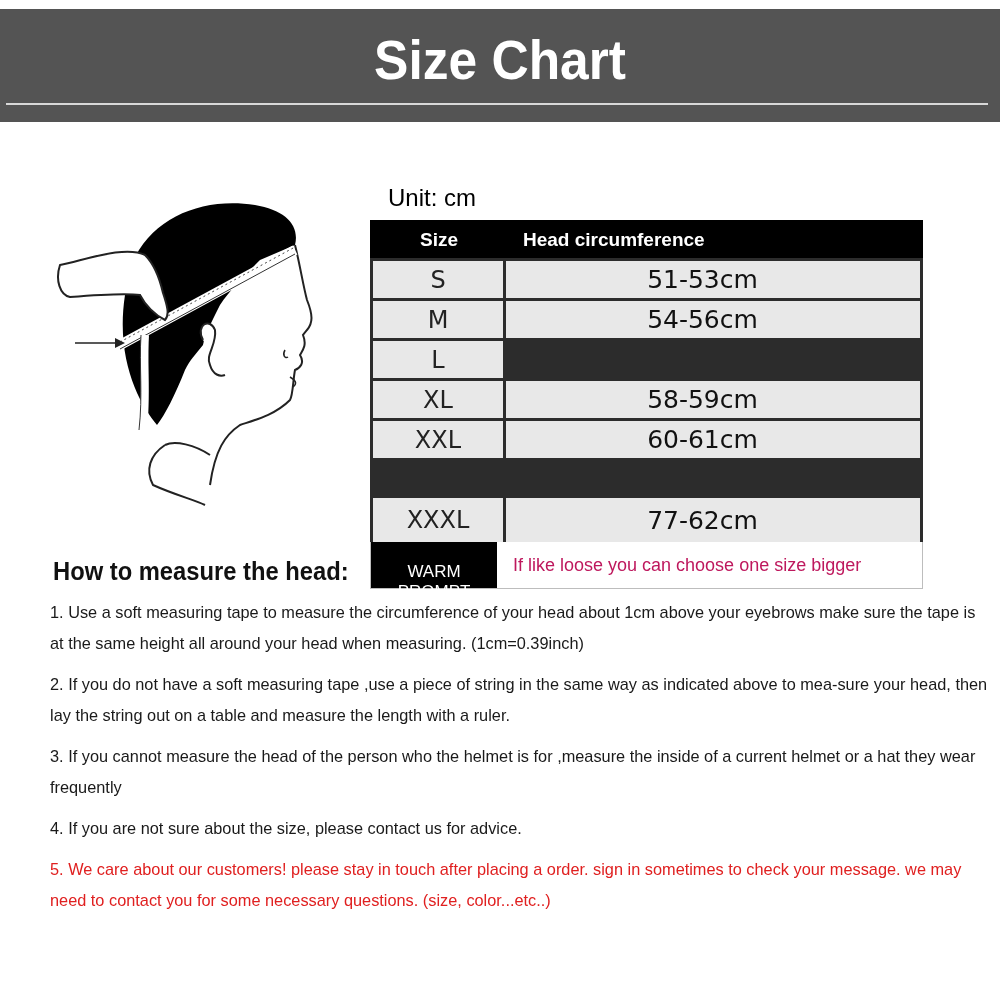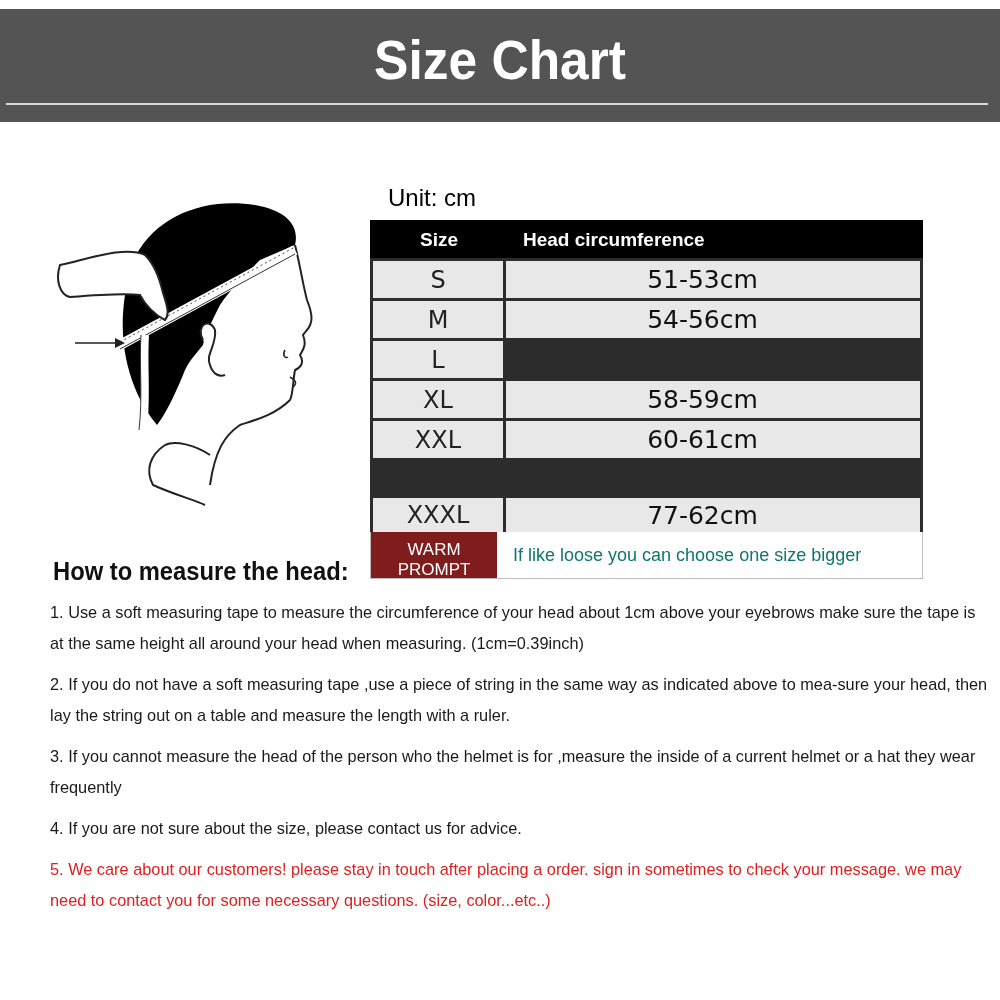--- a/index.html
+++ b/index.html
@@ -49,26 +49,26 @@
       flex: 1; background: #e8e8e8;
       display: flex; align-items: center; justify-content: center;
       font-family: "DejaVu Sans", sans-serif; font-size: 25px; color: #111;
       padding-right: 30px;
       padding-left: 9px;
     }
     .warm {
       display: flex; height: 46px; border: 1px solid #bdbdbd; border-top: none;
     }
     .warm-label {
-      width: 126px; background: #7f1d1d; color: #fff; font-size: 17px;
-      text-align: center; line-height: 20px; padding-top: 8px;
+      width: 126px; background: #000000; color: #fff; font-size: 17px;
+      text-align: center; line-height: 20px; padding-top: 20px;
     }
     .warm-text {
       flex: 1; background: #fff; display: flex; align-items: center;
-      padding-left: 16px; font-size: 18px; color: #0f766e;
+      padding-left: 16px; font-size: 18px; color: #be185d;
     }
     .howto-title {
       position: absolute; left: 53px; top: 557px; font-size: 25px; font-weight: bold; color: #111;
       transform: scaleX(0.95); transform-origin: left;
     }
     .steps { position: absolute; left: 50px; top: 597px; width: 930px; }
     .step {
       font-size: 17px; color: #1a1a1a; line-height: 31px; margin-bottom: 10px;
       transform: scaleX(0.96); transform-origin: left;
       width: 980px;
@@ -133,21 +133,21 @@
       <div class="cell-size">L</div>
     </div>
     <div class="row">
       <div class="cell-size">XL</div>
       <div class="cell-val">58-59cm</div>
     </div>
     <div class="row">
       <div class="cell-size">XXL</div>
       <div class="cell-val">60-61cm</div>
     </div>
-    <div class="row" style="margin-bottom:0;height:34px;margin-top:40px;">
+    <div class="row" style="margin-bottom:0;height:44px;margin-top:40px;">
       <div class="cell-size">XXXL</div>
       <div class="cell-val">77-62cm</div>
     </div>
   </div>
   <div class="warm">
     <div class="warm-label">
       <div>WARM</div>
       <div>PROMPT</div>
     </div>
     <div class="warm-text">If like loose you can choose one size bigger</div>

